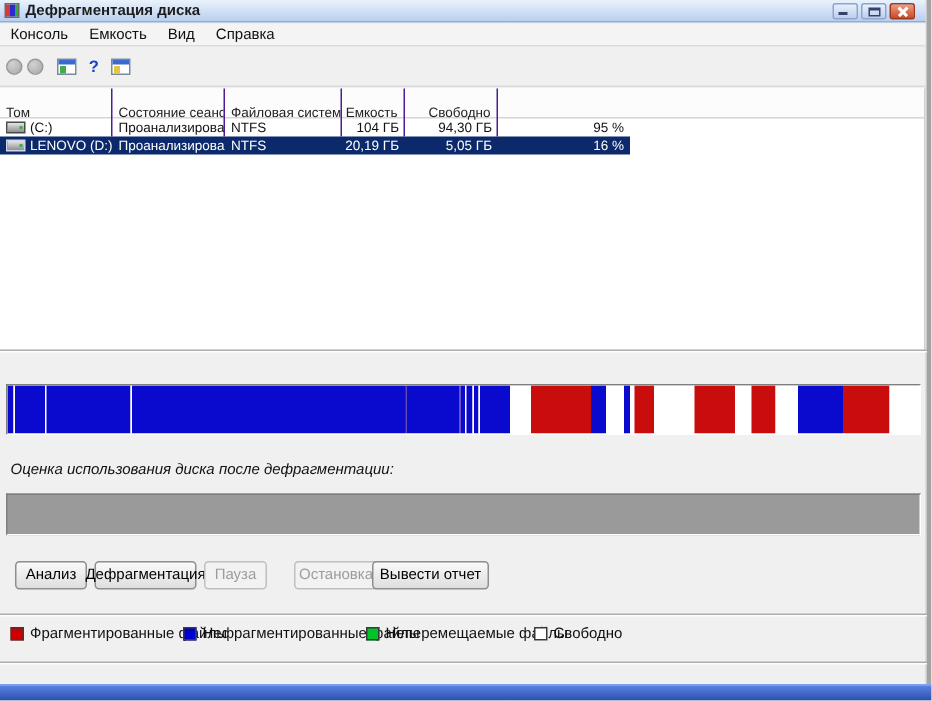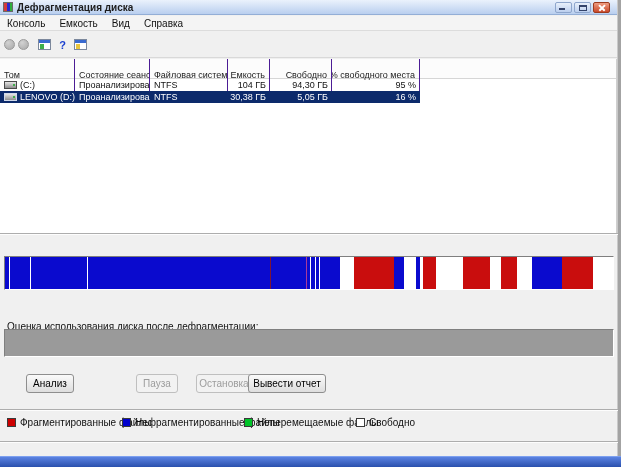--- a/index.html
+++ b/index.html
@@ -126,41 +126,40 @@
         </span>
     </div>
 
     <div class="listview">
       <div class="lv-header">
         <span class="hcell c1">Том</span>
         <span class="hcell c2">Состояние сеанса</span>
         <span class="hcell c3">Файловая система</span>
         <span class="hcell c4 num">Емкость</span>
         <span class="hcell c5 num">Свободно</span>
-        <span class="hcell c6 num">% свободного места</span>
       </div>
       <div class="lv-row">
         <span class="cell c1">
             <span class="drive-icon"></span>
             <span>(C:)</span>
           </span>
         <span class="cell c2">Проанализировано</span>
         <span class="cell c3">NTFS</span>
         <span class="cell c4 num">104 ГБ</span>
         <span class="cell c5 num">94,30 ГБ</span>
         <span class="cell c6 num">95 %</span>
       </div>
       <div class="lv-row selected">
         <span class="cell c1">
             <span class="drive-icon"></span>
             <span>LENOVO (D:)</span>
           </span>
         <span class="cell c2">Проанализировано</span>
         <span class="cell c3">NTFS</span>
-        <span class="cell c4 num">30,38 ГБ</span>
+        <span class="cell c4 num">20,19 ГБ</span>
         <span class="cell c5 num">5,05 ГБ</span>
         <span class="cell c6 num">16 %</span>
       </div>
     </div>
 
     <div class="etched" style="top:233px;"></div>
 
     <div class="band" id="band-before">
         <div style="width: 4px; background: rgb(10, 10, 206);"></div>
         <div style="width: 1px; background: rgb(255, 255, 255);"></div>
@@ -189,25 +188,26 @@
         <div style="width: 27px; background: rgb(255, 255, 255);"></div>
         <div style="width: 27px; background: rgb(201, 13, 13);"></div>
         <div style="width: 11px; background: rgb(255, 255, 255);"></div>
         <div style="width: 16px; background: rgb(201, 13, 13);"></div>
         <div style="width: 15px; background: rgb(255, 255, 255);"></div>
         <div style="width: 30px; background: rgb(10, 10, 206);"></div>
         <div style="width: 31px; background: rgb(201, 13, 13);"></div>
         <div style="width: 22px; background: rgb(255, 255, 255);"></div>
       </div>
 
-    <div class="section-label" style="top:321px;">Оценка использования диска после дефрагментации:</div>
+    <div class="section-label" style="top:308px;font-style:italic;">Оценка использования диска после дефрагментации:</div>
     <div class="band" id="band-after" style="background: rgb(154, 154, 154);"></div>
 
     <div class="btn-row">
-      <span class="btn" style="left:26px;width:48px;">Анализ</span>
+      <span class="btn" style="left:10px;width:48px;">Анализ</span>
+      <span class="btn" style="left:63px;width:68px;">Дефрагментация</span>
       <span class="btn disabled" style="left:136px;width:42px;">Пауза</span>
       <span class="btn disabled" style="left:196px;width:56px;">Остановка</span>
       <span class="btn" style="left:248px;width:78px;">Вывести отчет</span>
     </div>
 
     <div class="etched" style="top:409px;"></div>
 
     <div class="legend">
       <span class="legend-item" style="left:7px;">
           <span class="swatch" style="background: rgb(204, 0, 0);"></span>

